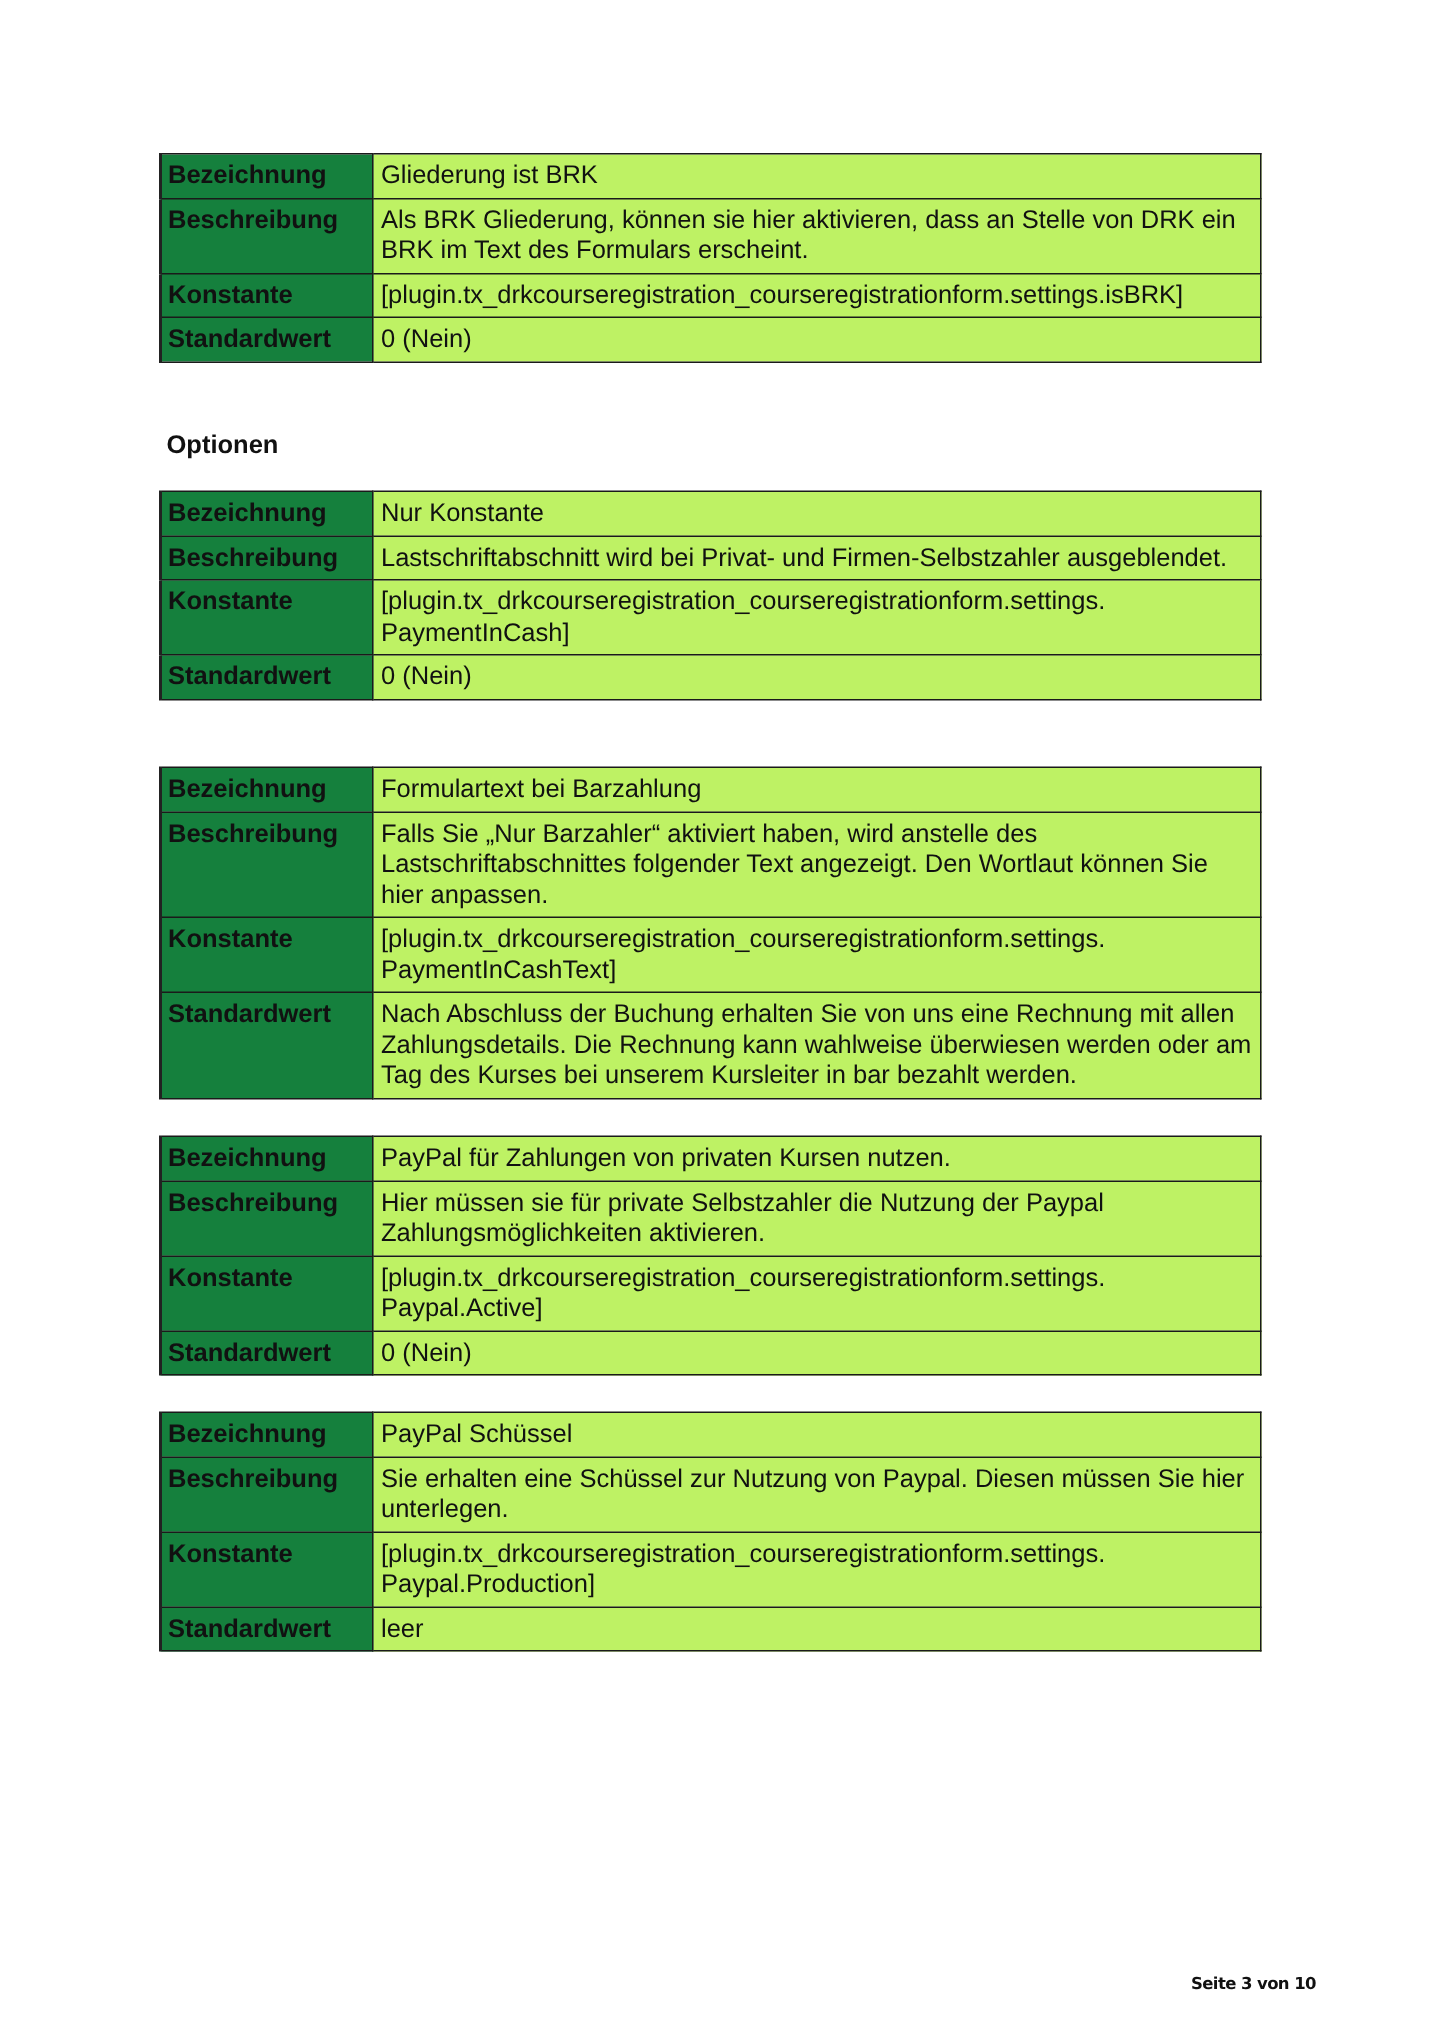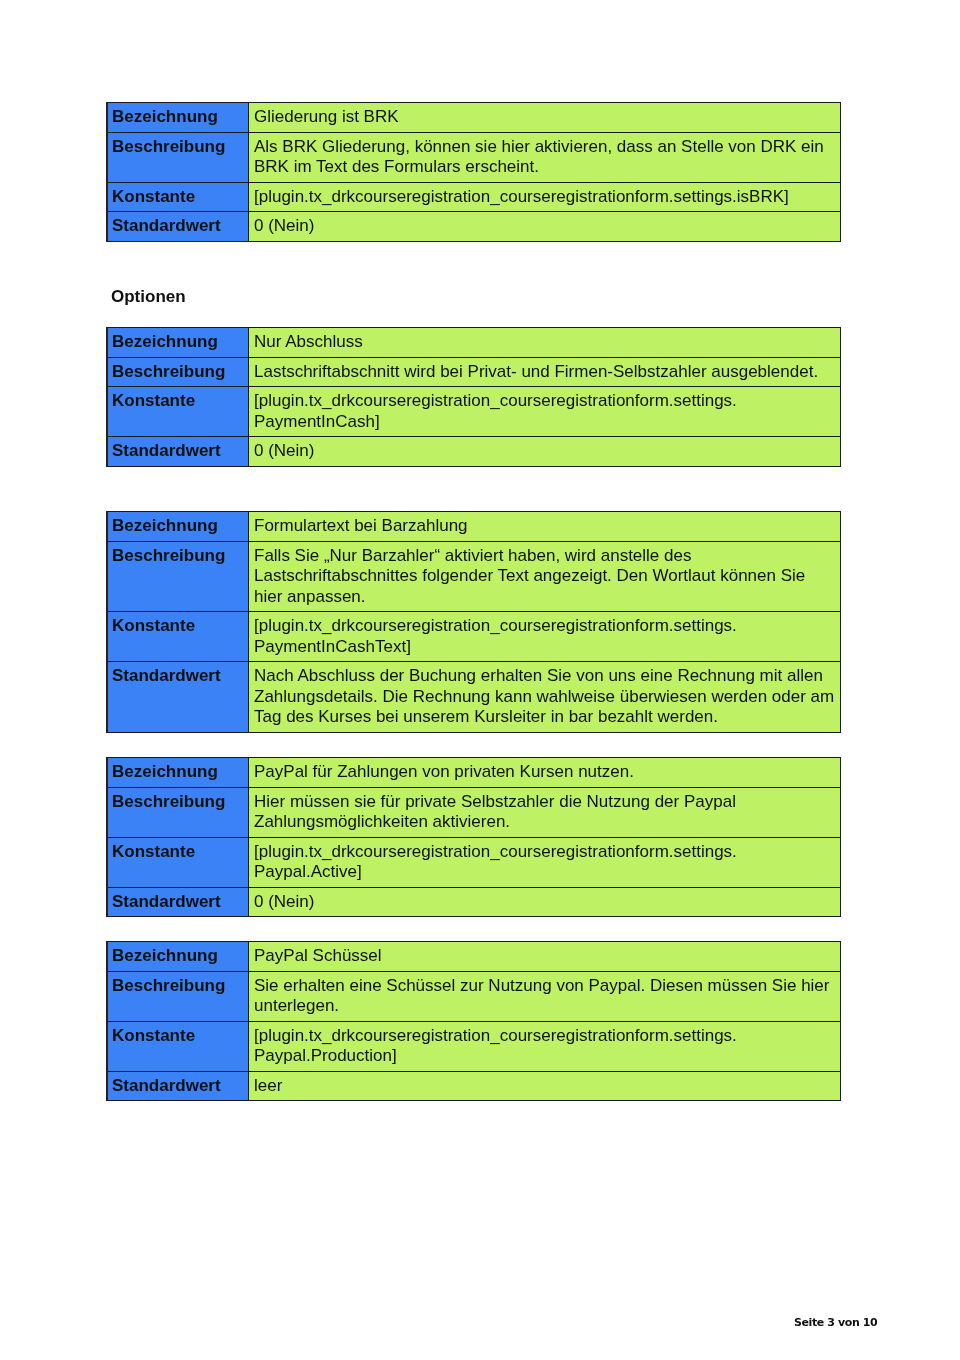--- a/index.html
+++ b/index.html
@@ -4,21 +4,21 @@
   <style>
     html, body { margin: 0; padding: 0; background: #ffffff; }
     body { width: 960px; height: 1360px; position: relative; font-family: "Liberation Sans", sans-serif; color: #111; }
     .page { position: absolute; left: 0; top: 0; width: 960px; height: 1360px; }
     table.cfg {
       position: absolute; left: 106px; width: 735px;
       border-collapse: collapse; table-layout: fixed;
       font-size: 17px; line-height: 20.5px;
     }
     table.cfg td { border: 1.5px solid #1a1a1a; vertical-align: top; padding: 4px 5px 4px 5px; }
-    table.cfg td.k { width: 131px; background: #3b82f6; font-weight: bold; padding-left: 4px; border-left: 2px solid #222; }
+    table.cfg td.k { width: 131px; background: #15803d; font-weight: bold; padding-left: 4px; border-left: 2px solid #222; }
     table.cfg td.v { background: #bef264; }
     .section-heading { position: absolute; left: 111px; top: 287px; font-size: 17px; font-weight: bold; text-align: right; }
     .footer { position: absolute; left: 771px; top: 1316px; font-size: 11px; font-weight: bold; font-family: "DejaVu Sans", sans-serif; letter-spacing: -0.4px; margin-left: 23px; }
   </style>
 </head>
 <body>
 
 <div class="page">
 
   <table class="cfg" style="top:102px;">
@@ -41,21 +41,21 @@
     </tr>
   </tbody>
     </table>
 
   <div class="section-heading">Optionen</div>
 
   <table class="cfg" style="top:327px;">
     <tbody>
         <tr>
       <td class="k">Bezeichnung</td>
-      <td class="v">Nur Abschluss</td>
+      <td class="v">Nur Konstante</td>
     </tr>
     <tr>
       <td class="k">Beschreibung</td>
       <td class="v">Lastschriftabschnitt wird bei Privat- und Firmen-Selbstzahler ausgeblendet.</td>
     </tr>
     <tr>
       <td class="k">Konstante</td>
       <td class="v">[plugin.tx_drkcourseregistration_courseregistrationform.settings. PaymentInCash]</td>
     </tr>
     <tr>

